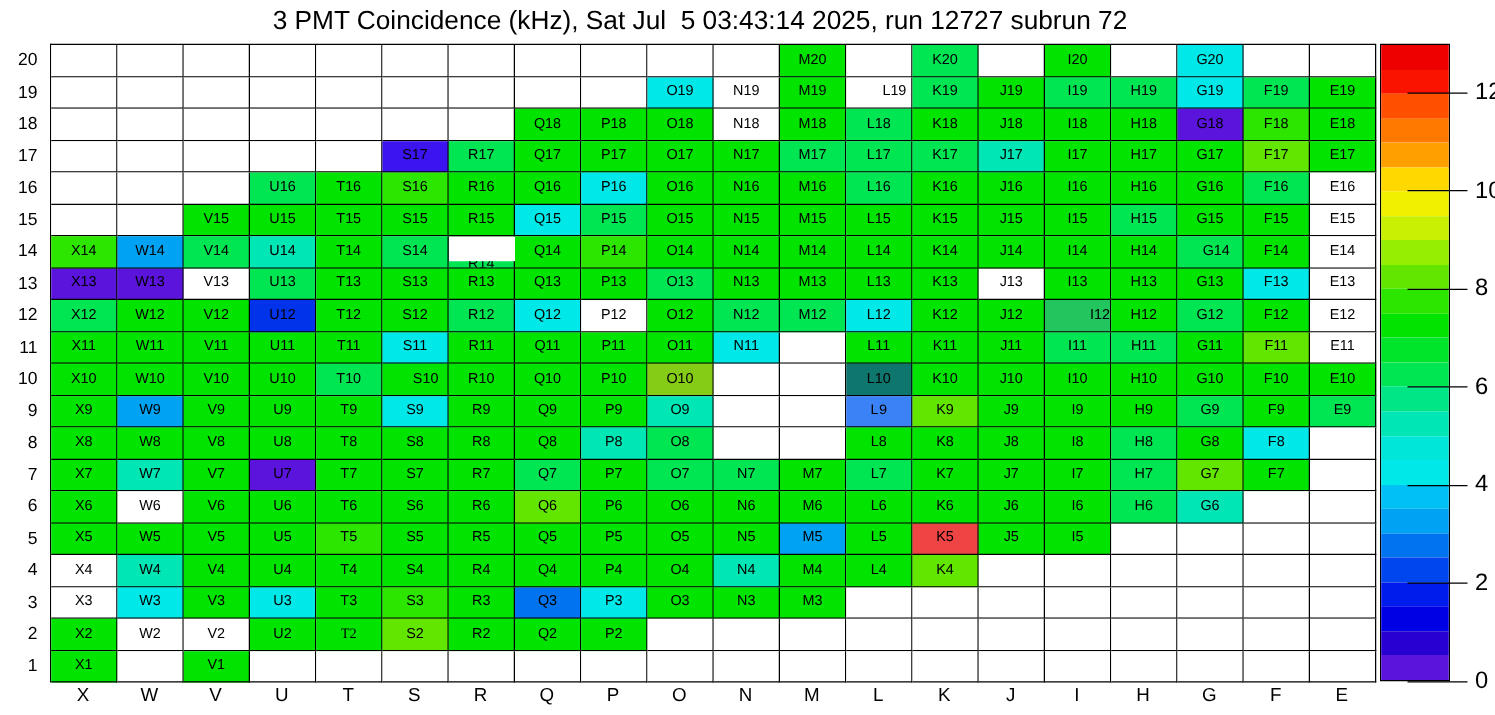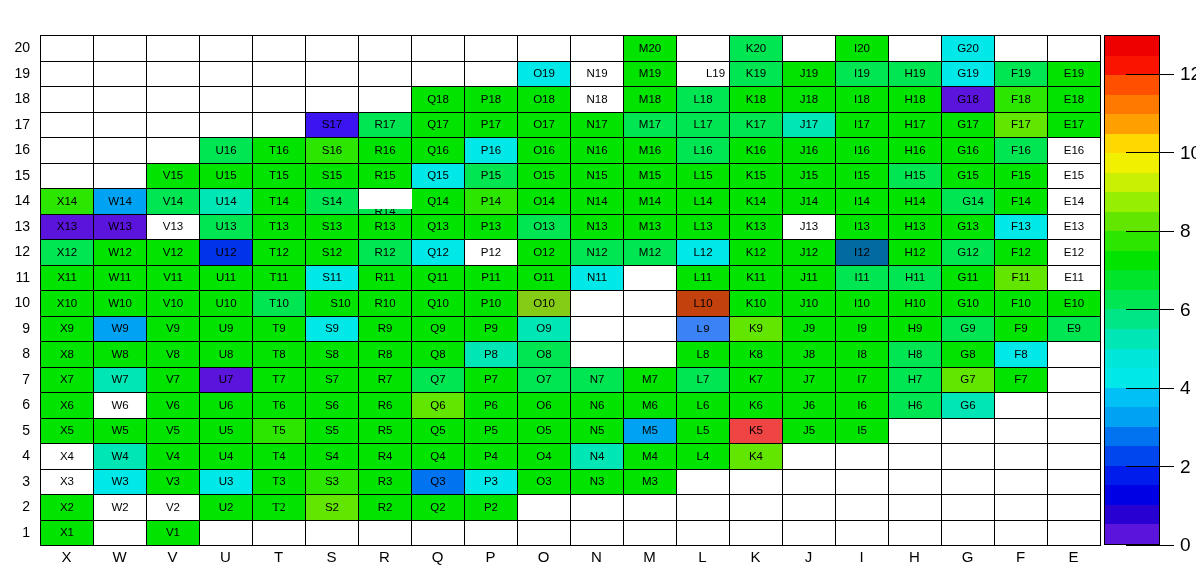--- a/index.html
+++ b/index.html
@@ -22,20 +22,21 @@
   .cb-bands{position:absolute;left:0;top:0;width:100%;height:100%;
             display:flex;flex-direction:column;border:1px solid #000;box-sizing:border-box;}
   .cb-band{flex:1 1 0;}
   .cb-tick-line{position:absolute;left:22px;width:48px;height:1px;background:#000;}
   .cb-tick-label{position:absolute;left:76px;font-size:19px;line-height:22px;}
 </style>
 </head>
 <body>
 
 <div class="stage">
+  <div class="title">3 PMT Coincidence (kHz), Sat Jul  5 03:43:14 2025, run 12727 subrun 72</div>
   <div class="ylabels">
       <div class="ylab" style="top: 0px;">20</div>
       <div class="ylab" style="top: 25.5px;">19</div>
       <div class="ylab" style="top: 51px;">18</div>
       <div class="ylab" style="top: 76.5px;">17</div>
       <div class="ylab" style="top: 102px;">16</div>
       <div class="ylab" style="top: 127.5px;">15</div>
       <div class="ylab" style="top: 153px;">14</div>
       <div class="ylab" style="top: 178.5px;">13</div>
       <div class="ylab" style="top: 204px;">12</div>
@@ -486,21 +487,21 @@
       </div>
       <div class="cell" style="background: rgb(0, 232, 232);">
         <span class="cell-label">L12</span>
       </div>
       <div class="cell" style="background: rgb(0, 228, 0);">
         <span class="cell-label">K12</span>
       </div>
       <div class="cell" style="background: rgb(0, 228, 0);">
         <span class="cell-label">J12</span>
       </div>
-      <div class="cell" style="background: #0369a1;">
+      <div class="cell" style="background: #22c55e; justify-content: flex-end;">
         <span class="cell-label">I12</span>
       </div>
       <div class="cell" style="background: rgb(0, 228, 0);">
         <span class="cell-label">H12</span>
       </div>
       <div class="cell" style="background: rgb(0, 230, 83);">
         <span class="cell-label">G12</span>
       </div>
       <div class="cell" style="background: rgb(0, 228, 0);">
         <span class="cell-label">F12</span>
@@ -591,21 +592,21 @@
         <span class="cell-label">Q10</span>
       </div>
       <div class="cell" style="background: rgb(0, 228, 0);">
         <span class="cell-label">P10</span>
       </div>
       <div class="cell" style="background: #84cc16;">
         <span class="cell-label">O10</span>
       </div>
       <div class="cell"></div>
       <div class="cell"></div>
-      <div class="cell" style="background: #c2410c;">
+      <div class="cell" style="background: #0f766e;">
         <span class="cell-label">L10</span>
       </div>
       <div class="cell" style="background: rgb(0, 228, 0);">
         <span class="cell-label">K10</span>
       </div>
       <div class="cell" style="background: rgb(0, 228, 0);">
         <span class="cell-label">J10</span>
       </div>
       <div class="cell" style="background: rgb(0, 228, 0);">
         <span class="cell-label">I10</span>

